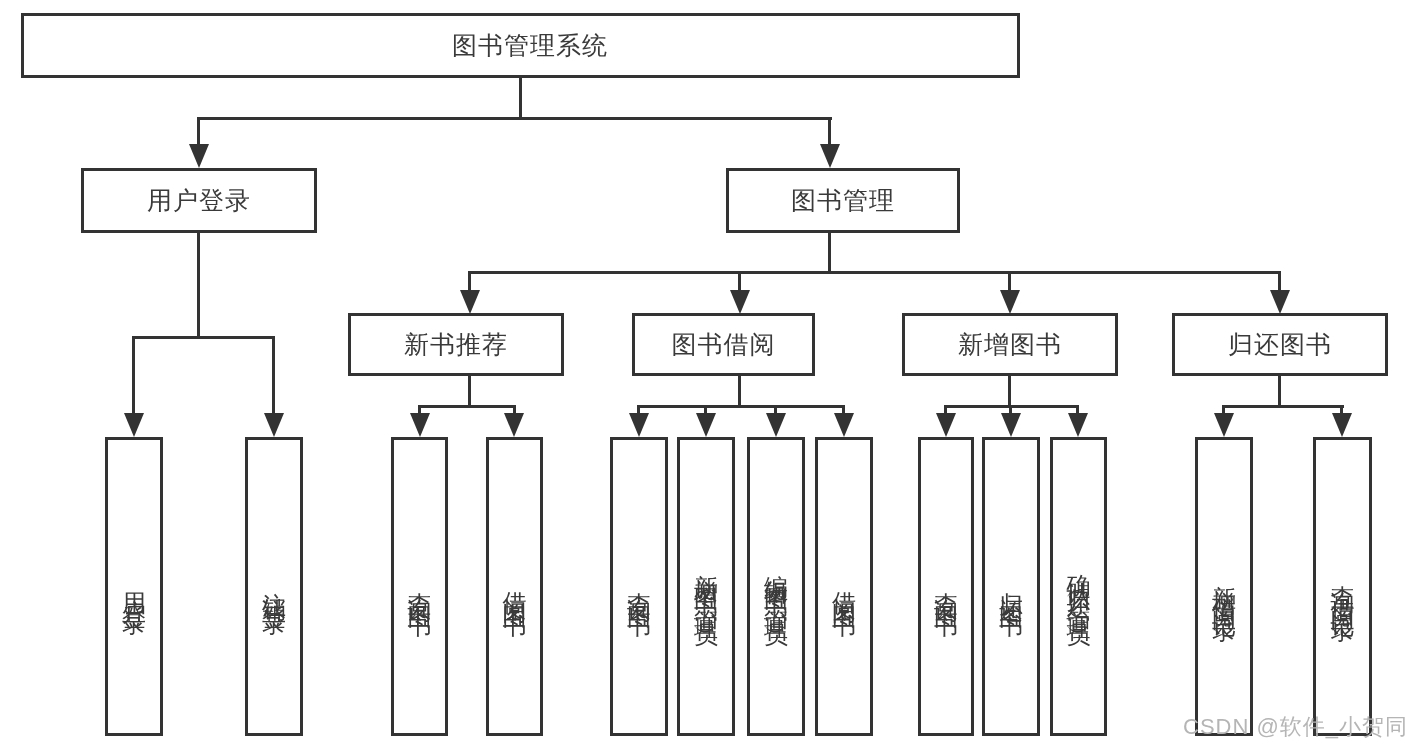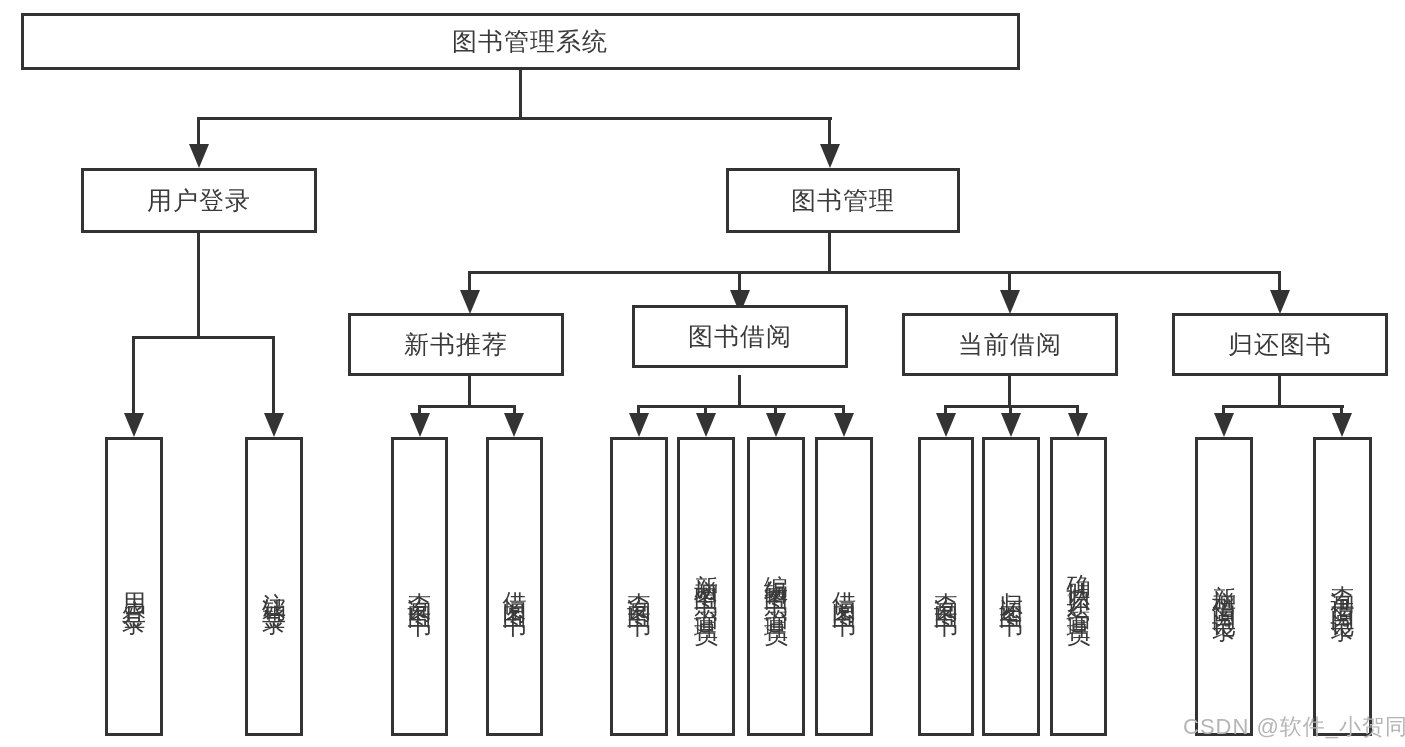--- a/index.html
+++ b/index.html
@@ -92,28 +92,28 @@
   <div class="vl" style="left:1076px;top:405px;height:11px;"></div>
   <div class="ar" style="left:1068px;top:413px;"></div>
 
   <div class="vl" style="left:1278px;top:375px;height:32px;"></div>
   <div class="hl" style="left:1222px;top:405px;width:122px;"></div>
   <div class="vl" style="left:1222px;top:405px;height:11px;"></div>
   <div class="ar" style="left:1214px;top:413px;"></div>
   <div class="vl" style="left:1340px;top:405px;height:11px;"></div>
   <div class="ar" style="left:1332px;top:413px;"></div>
 
-  <div class="node" style="left:21px;top:13px;width:999px;height:57px;padding-left:19px;">图书管理系统</div>
+  <div class="node" style="left:21px;top:13px;width:999px;height:65px;padding-left:19px;">图书管理系统</div>
 
   <div class="node" style="left:81px;top:168px;width:236px;height:65px;">用户登录</div>
   <div class="node" style="left:713px;top:168px;width:234px;height:65px;margin-left:13px;">图书管理</div>
 
   <div class="node" style="left:348px;top:313px;width:216px;height:63px;">新书推荐</div>
-  <div class="node" style="left:632px;top:305px;width:216px;height:63px;">图书借阅</div>
-  <div class="node" style="left:902px;top:313px;width:216px;height:63px;">当前借阅</div>
+  <div class="node" style="left:632px;top:313px;width:183px;height:63px;">图书借阅</div>
+  <div class="node" style="left:902px;top:313px;width:216px;height:63px;">新增图书</div>
   <div class="node" style="left:1172px;top:313px;width:216px;height:63px;">归还图书</div>
 
   <div class="vnode" style="left:105px;top:437px;width:58px;height:299px;">用户登录</div>
   <div class="vnode" style="left:245px;top:437px;width:58px;height:299px;">注销登录</div>
 
   <div class="vnode" style="left:391px;top:437px;width:57px;height:299px;">查询图书</div>
   <div class="vnode" style="left:486px;top:437px;width:57px;height:299px;">借阅图书</div>
 
   <div class="vnode" style="left:610px;top:437px;width:58px;height:299px;">查询图书</div>
   <div class="vnode" style="left:677px;top:437px;width:58px;height:299px;">新增图书（管理员）</div>

